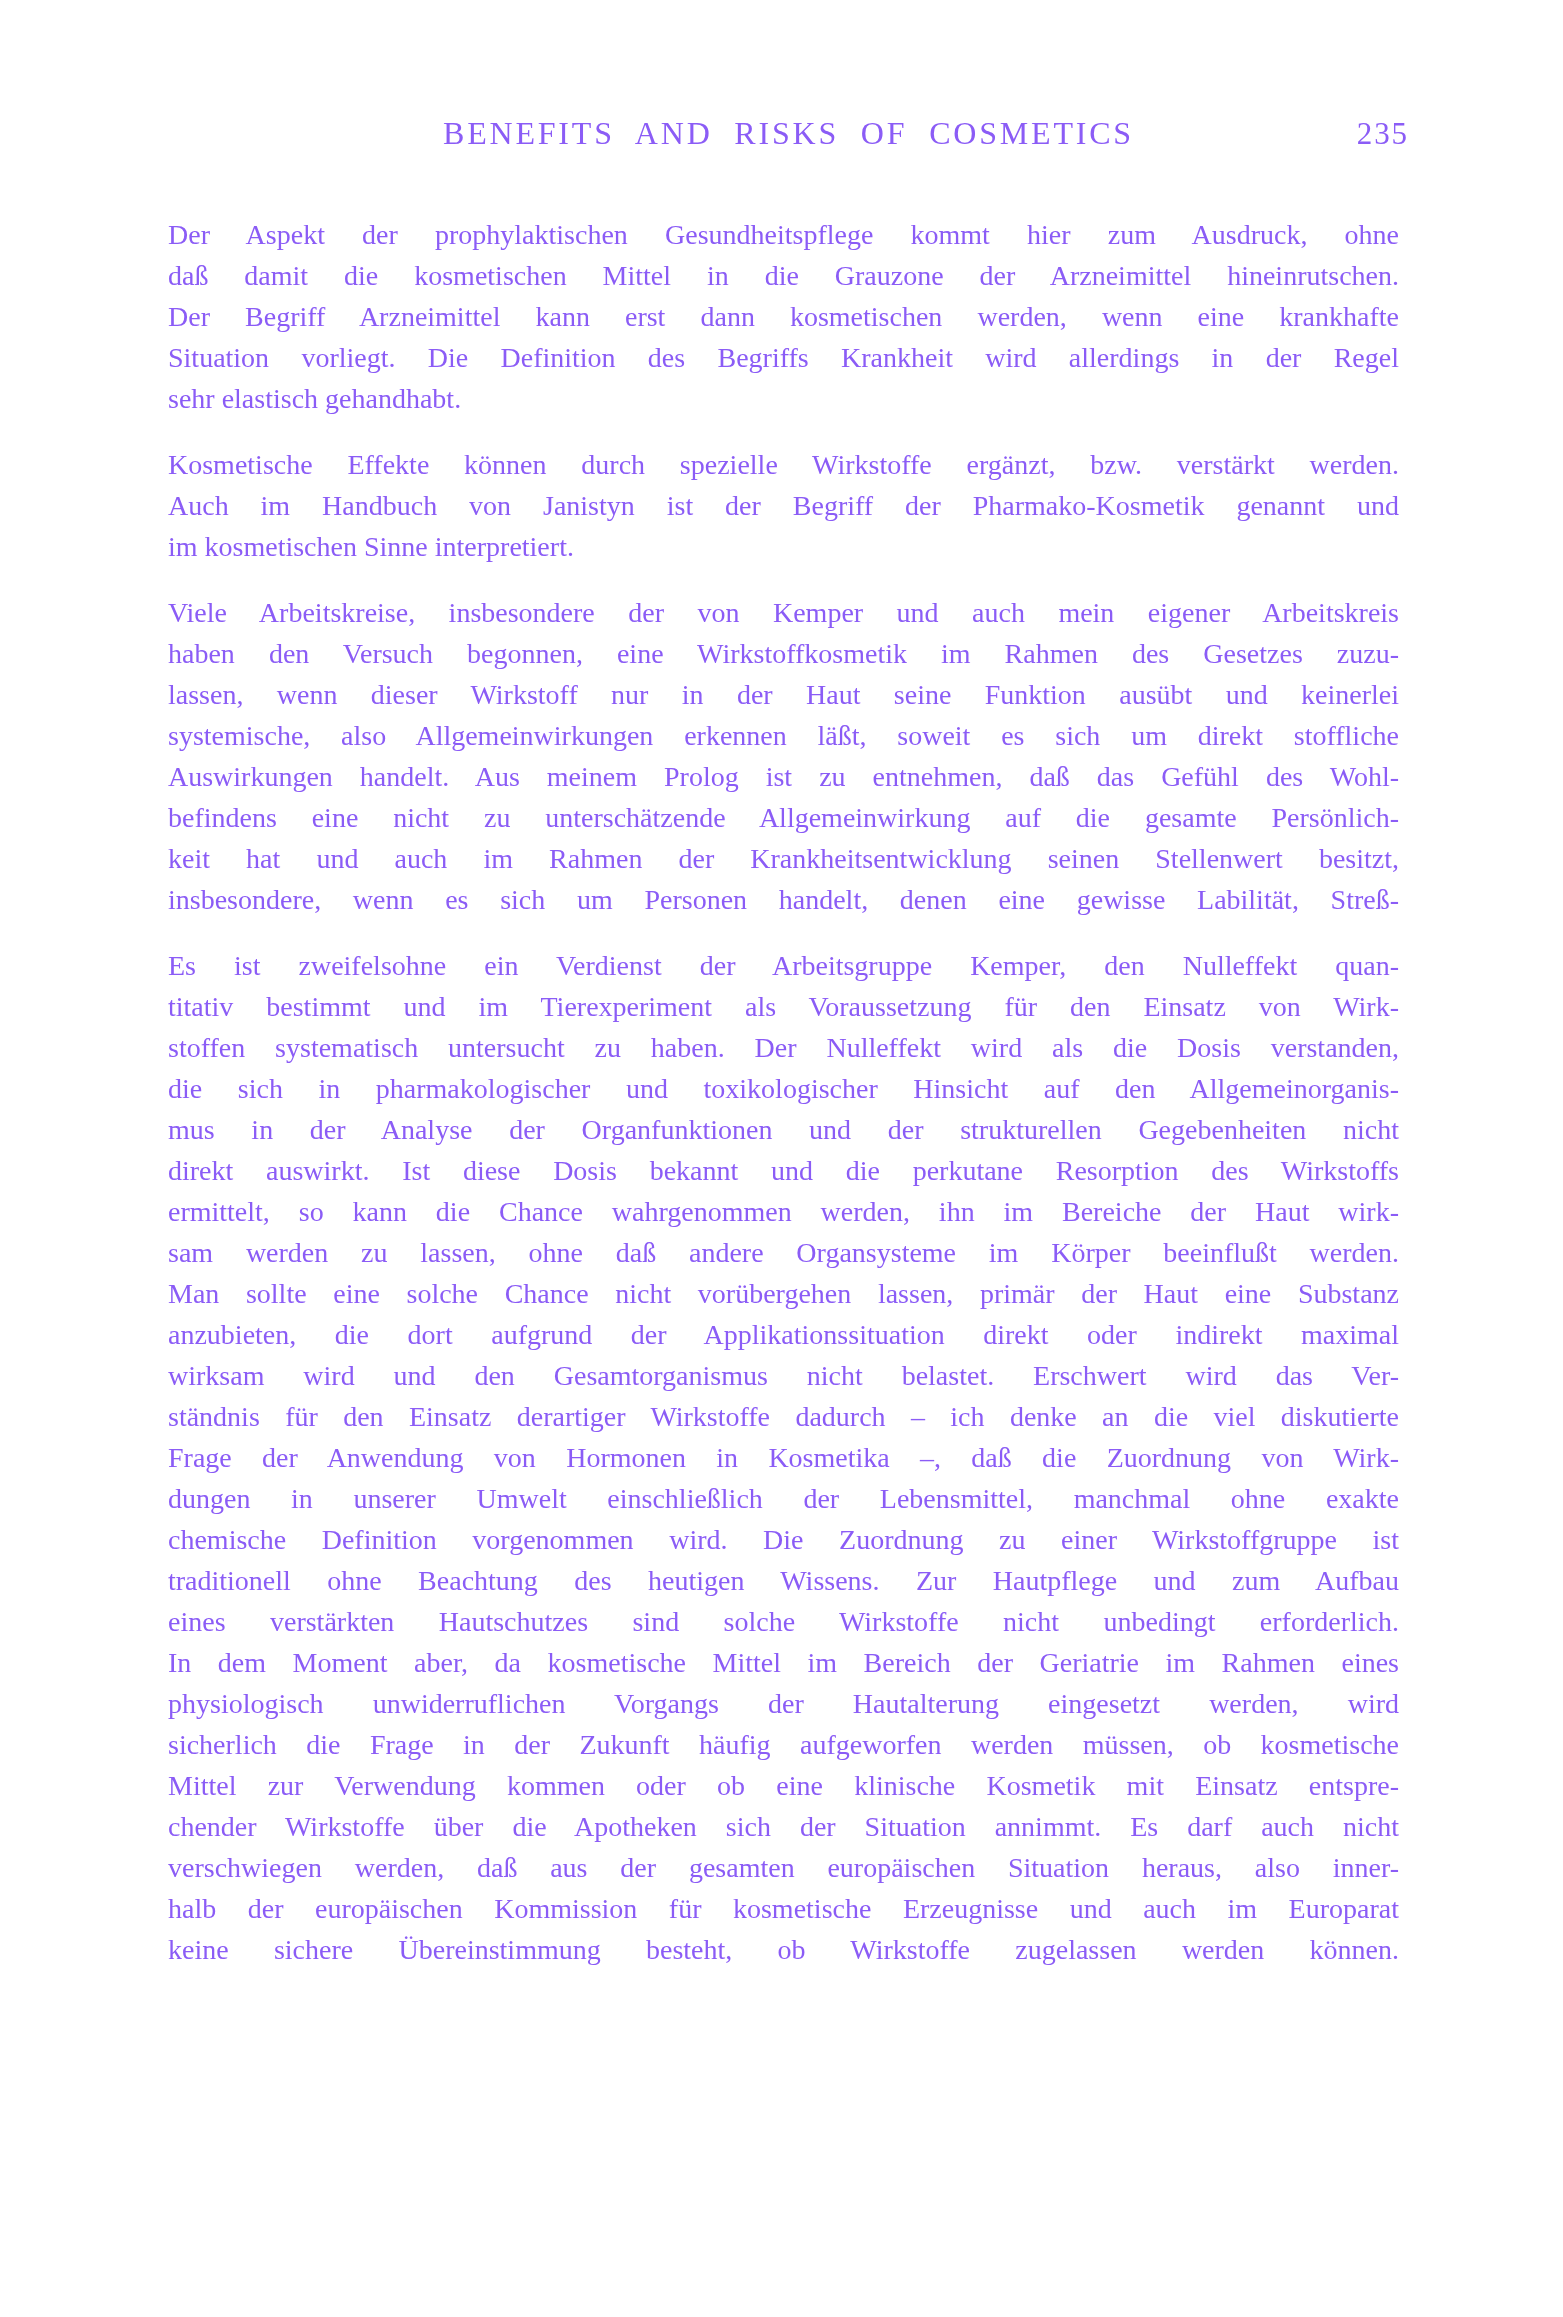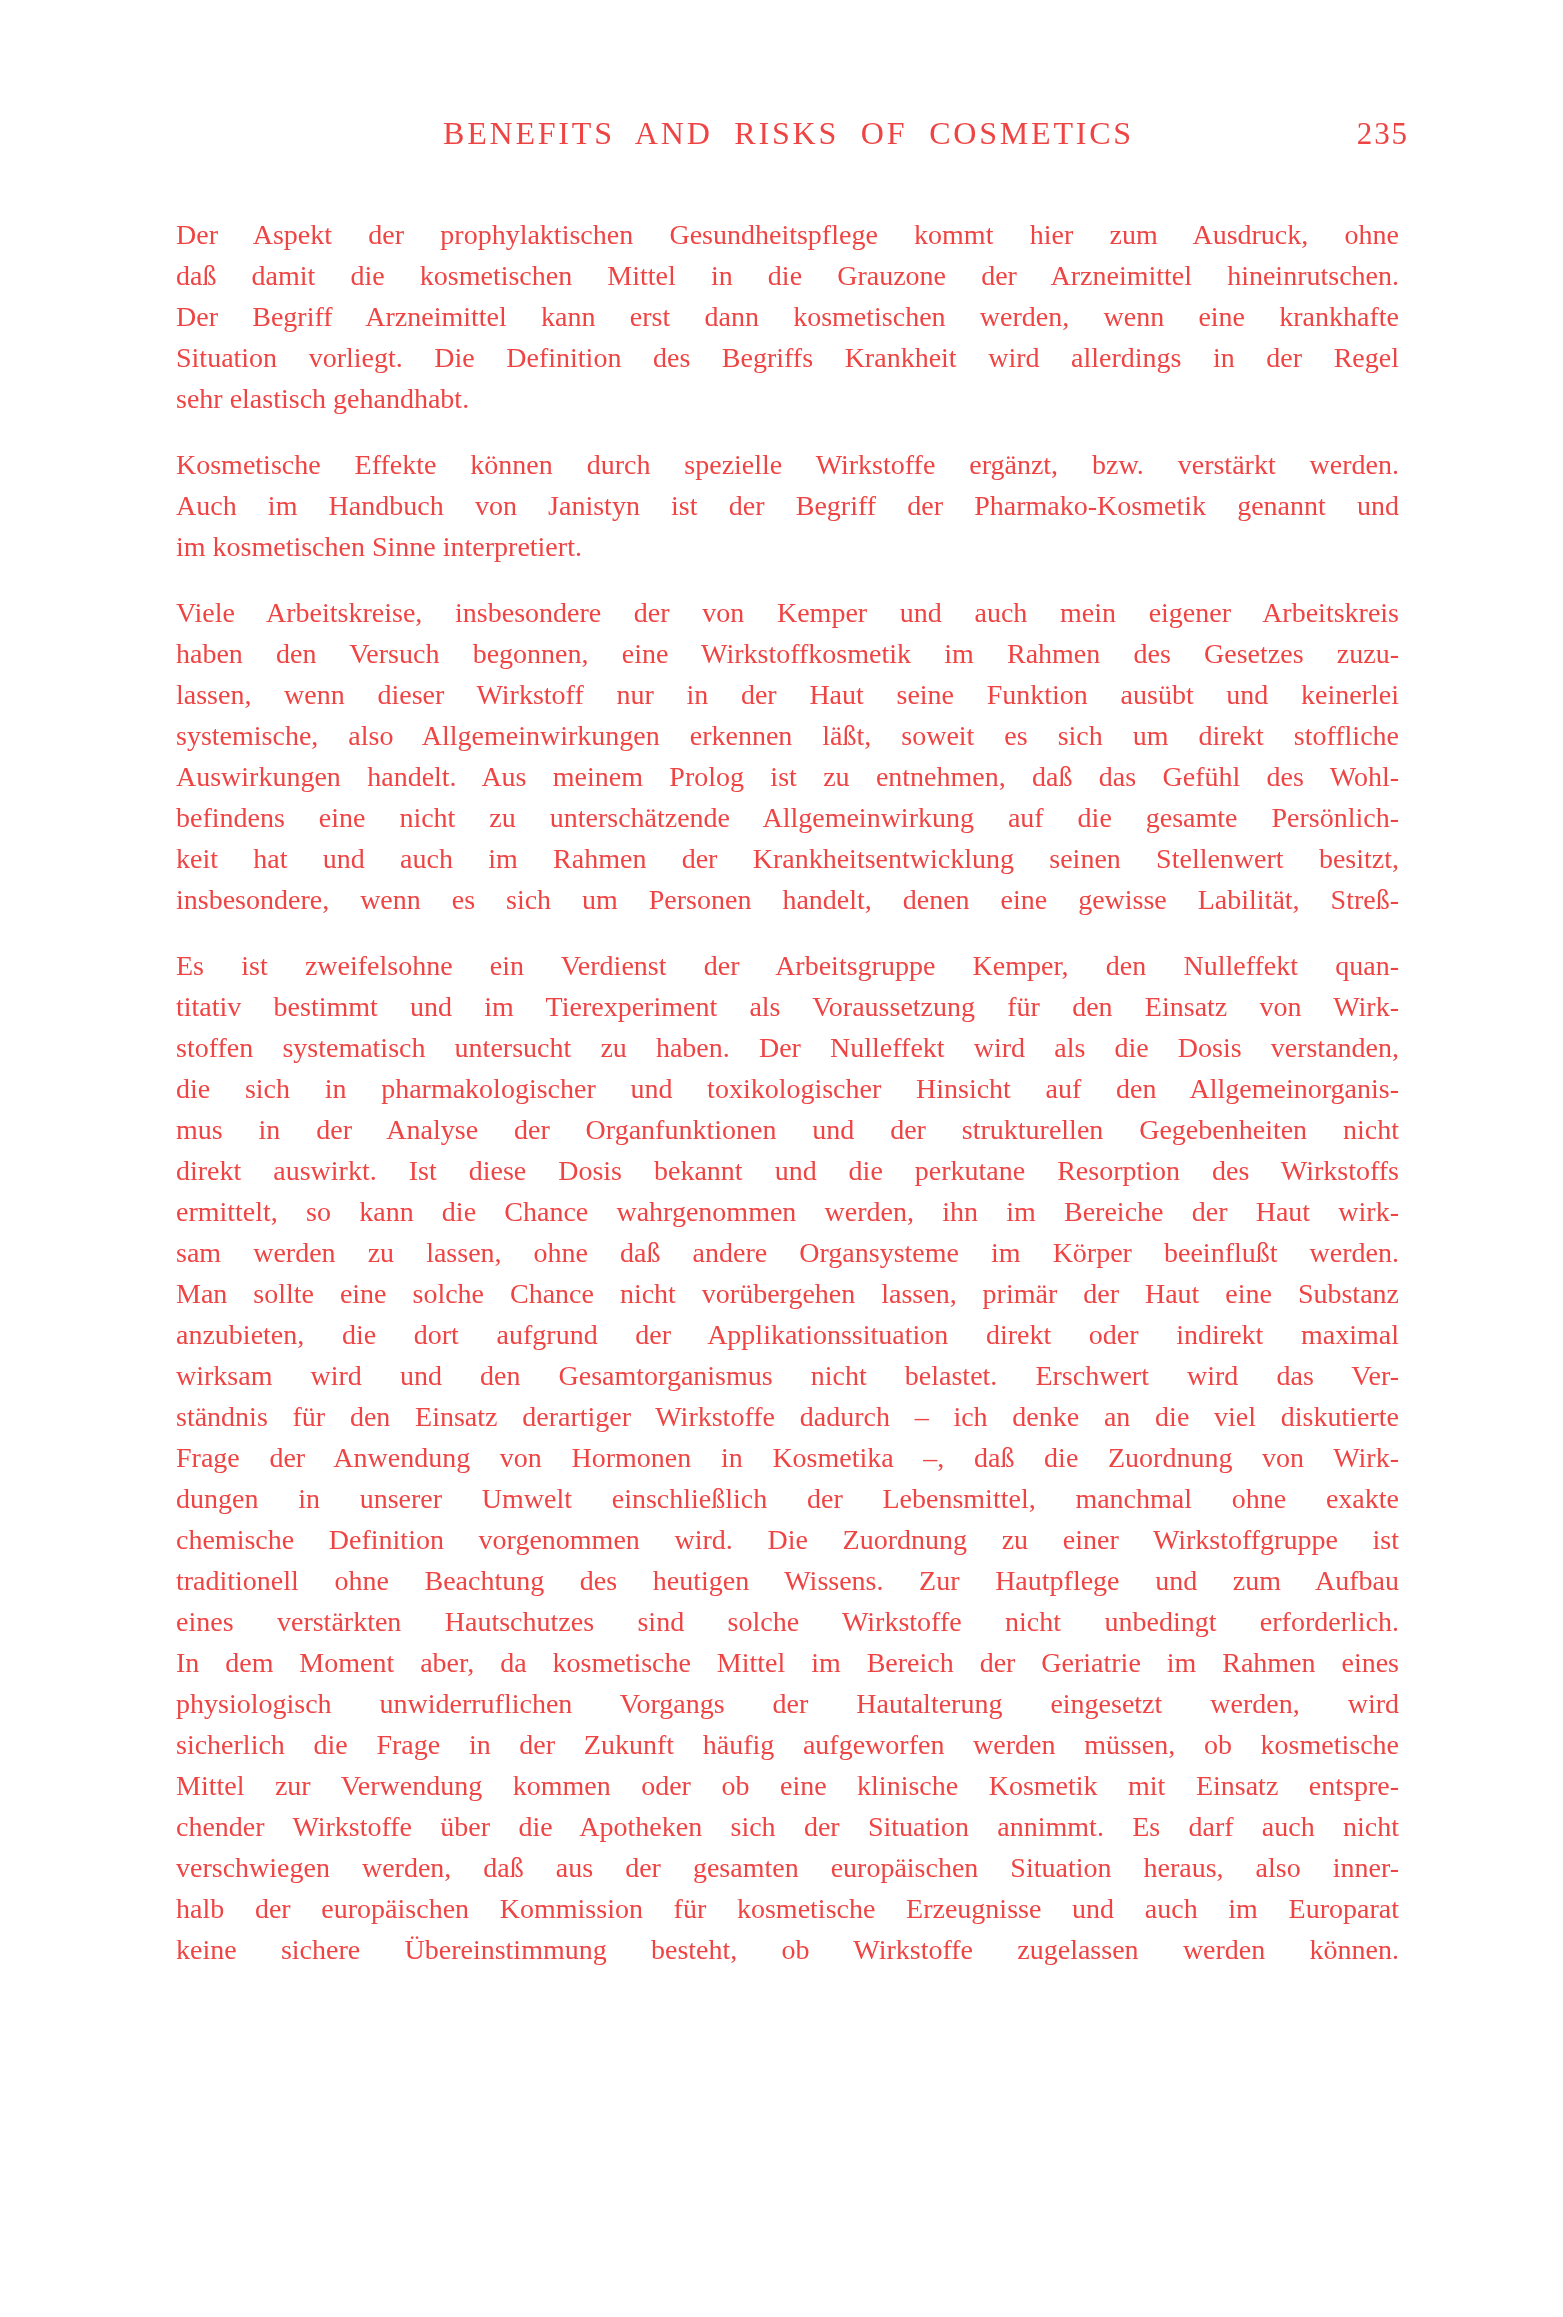--- a/index.html
+++ b/index.html
@@ -2,21 +2,21 @@
 <html style="font-size:15px"><head>
 <meta charset="utf-8">
 <style>
   html, body { margin: 0; padding: 0; background: #e8e8e8; }
   .page {
     position: relative;
     width: 1564px;
     height: 2317px;
     background: #ffffff;
     font-family: "Liberation Serif", "DejaVu Serif", serif;
-    color: #ef4444;
+    color: #8b5cf6;
     overflow: hidden;
   }
   .running-header {
     position: absolute;
     left: 168px;
     top: 117px;
     width: 1241px;
     height: 37px;
   }
   .header-title {
@@ -45,21 +45,20 @@
     width: 1231px;
     font-size: 28px;
     line-height: 41px;
   }
   .paragraph { margin: 0 0 25px 0; }
   .paragraph:last-child { margin-bottom: 0; }
   .line {
     text-align: justify;
     text-align-last: justify;
     white-space: normal;
-    margin-left: 8px;
   }
   .line.endline {
     text-align-last: left;
   }
 </style>
 </head>
 <body>
 
 <div class="page">
   <div class="running-header">

